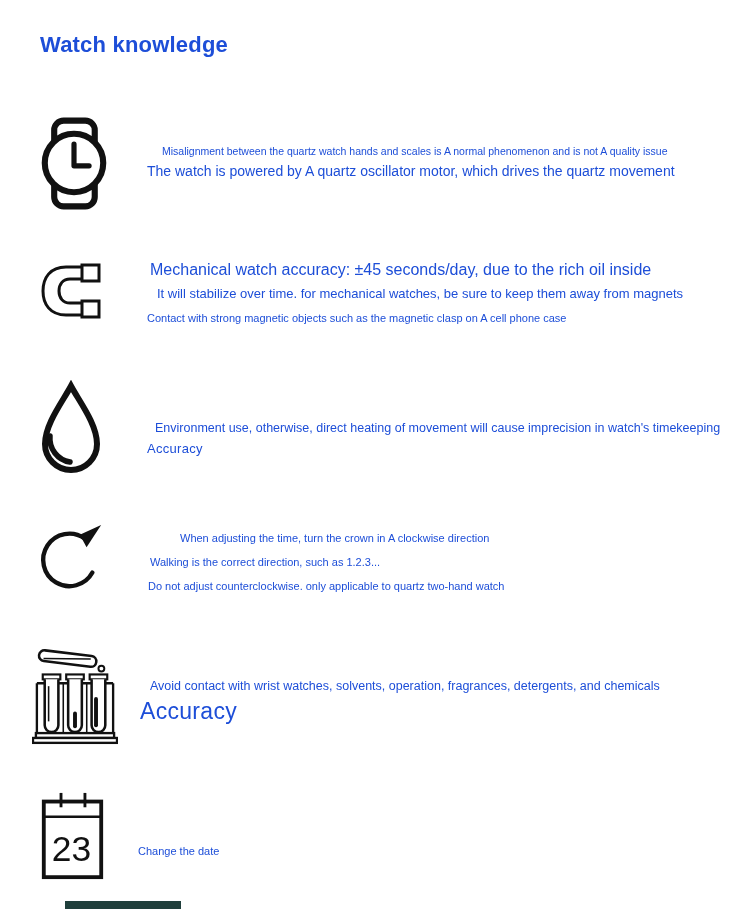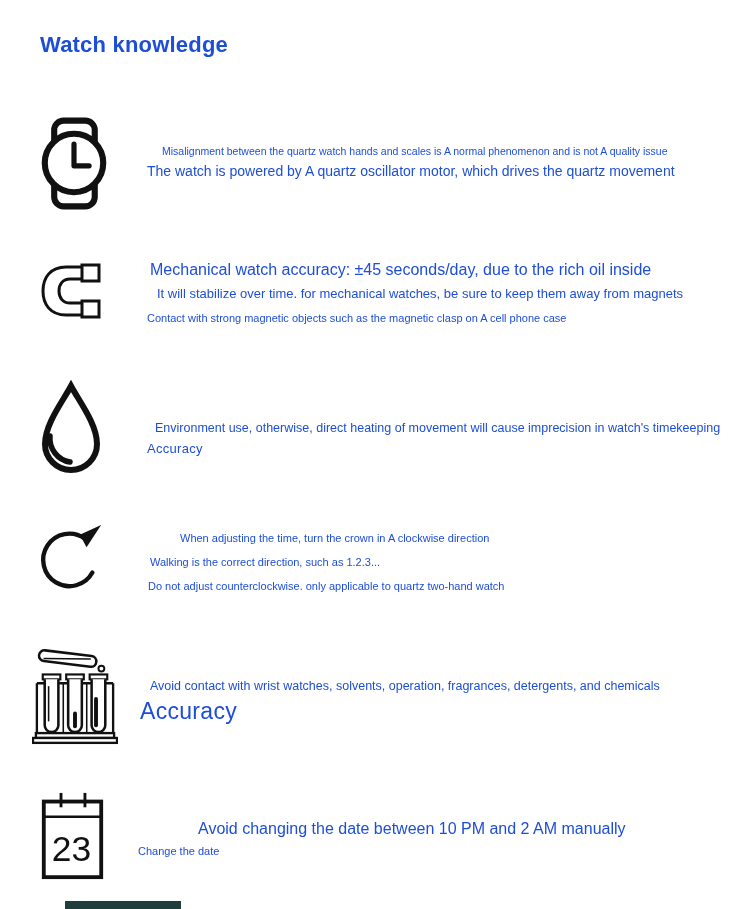--- a/index.html
+++ b/index.html
@@ -99,18 +99,17 @@
 
   <span class="icon" style="left:39px;top:790px;width:67px;height:92px">
     <svg viewBox="0 0 70 94" xmlns="http://www.w3.org/2000/svg">
       <rect x="5" y="11" width="60" height="79" fill="#fff" stroke="#111" stroke-width="4"></rect>
       <line x1="5" y1="27" x2="65" y2="27" stroke="#111" stroke-width="2.6"></line>
       <line x1="23" y1="2" x2="23" y2="17" stroke="#111" stroke-width="3"></line>
       <line x1="48" y1="2" x2="48" y2="17" stroke="#111" stroke-width="3"></line>
       <text x="34" y="73" text-anchor="middle" font-family="Liberation Sans, sans-serif" font-size="37" fill="#111">23</text>
     </svg>
   </span>
-  <div class="ln fs155" style="left:198px;top:820px">Avoid changing the date between 10 PM and 2 AM manually</div>
   <div class="ln fs15" style="left:138px;top:845px">Change the date</div>
 
   <div class="bottom-bar"></div>
 
 </div>
 
 </body></html>

